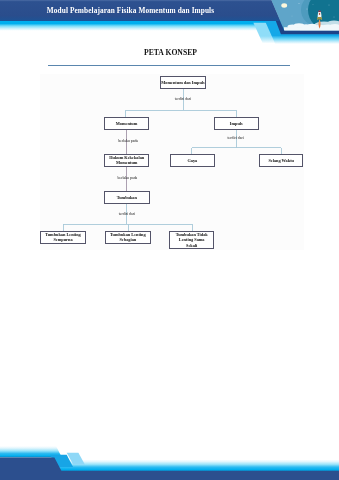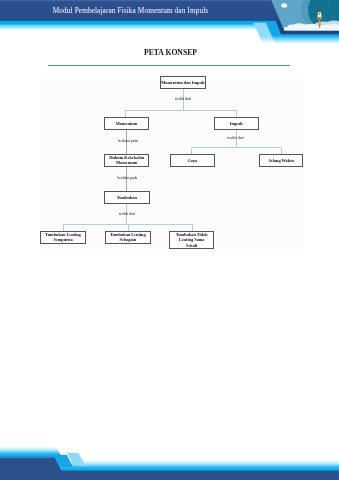--- a/index.html
+++ b/index.html
@@ -3,21 +3,21 @@
 <meta charset="utf-8">
 <style>
   html,body{margin:0;padding:0;background:#fff;}
   body{width:339px;height:480px;overflow:hidden;font-family:"Liberation Serif",serif;}
   .page{position:relative;width:339px;height:480px;background:#fff;overflow:hidden;}
 
   
   .hdr{position:absolute;left:0;top:0;width:339px;height:48px;}
   .hdr svg{display:block;}
   .hdr-title{position:absolute;left:0;top:7.0px;width:261px;text-align:center;
-    color:#ffffff;font-family:"Liberation Serif",serif;font-weight:normal;font-size:7.3px;
+    color:#ffffff;font-family:"Liberation Serif",serif;font-weight:bold;font-size:7.3px;
     letter-spacing:.1px;line-height:1;}
 
   
   .sec-head{position:absolute;left:0;top:48.7px;width:341px;text-align:center;
     font-family:"Liberation Serif",serif;font-weight:bold;font-size:7.7px;color:#131313;
     letter-spacing:0;line-height:1;}
   .rule{position:absolute;left:48px;top:64.9px;width:242.3px;height:1.6px;background:#5A86AE;}
 
   
   .canvas{position:absolute;left:40px;top:74px;width:264px;height:176px;background:#fcfcfc;}

